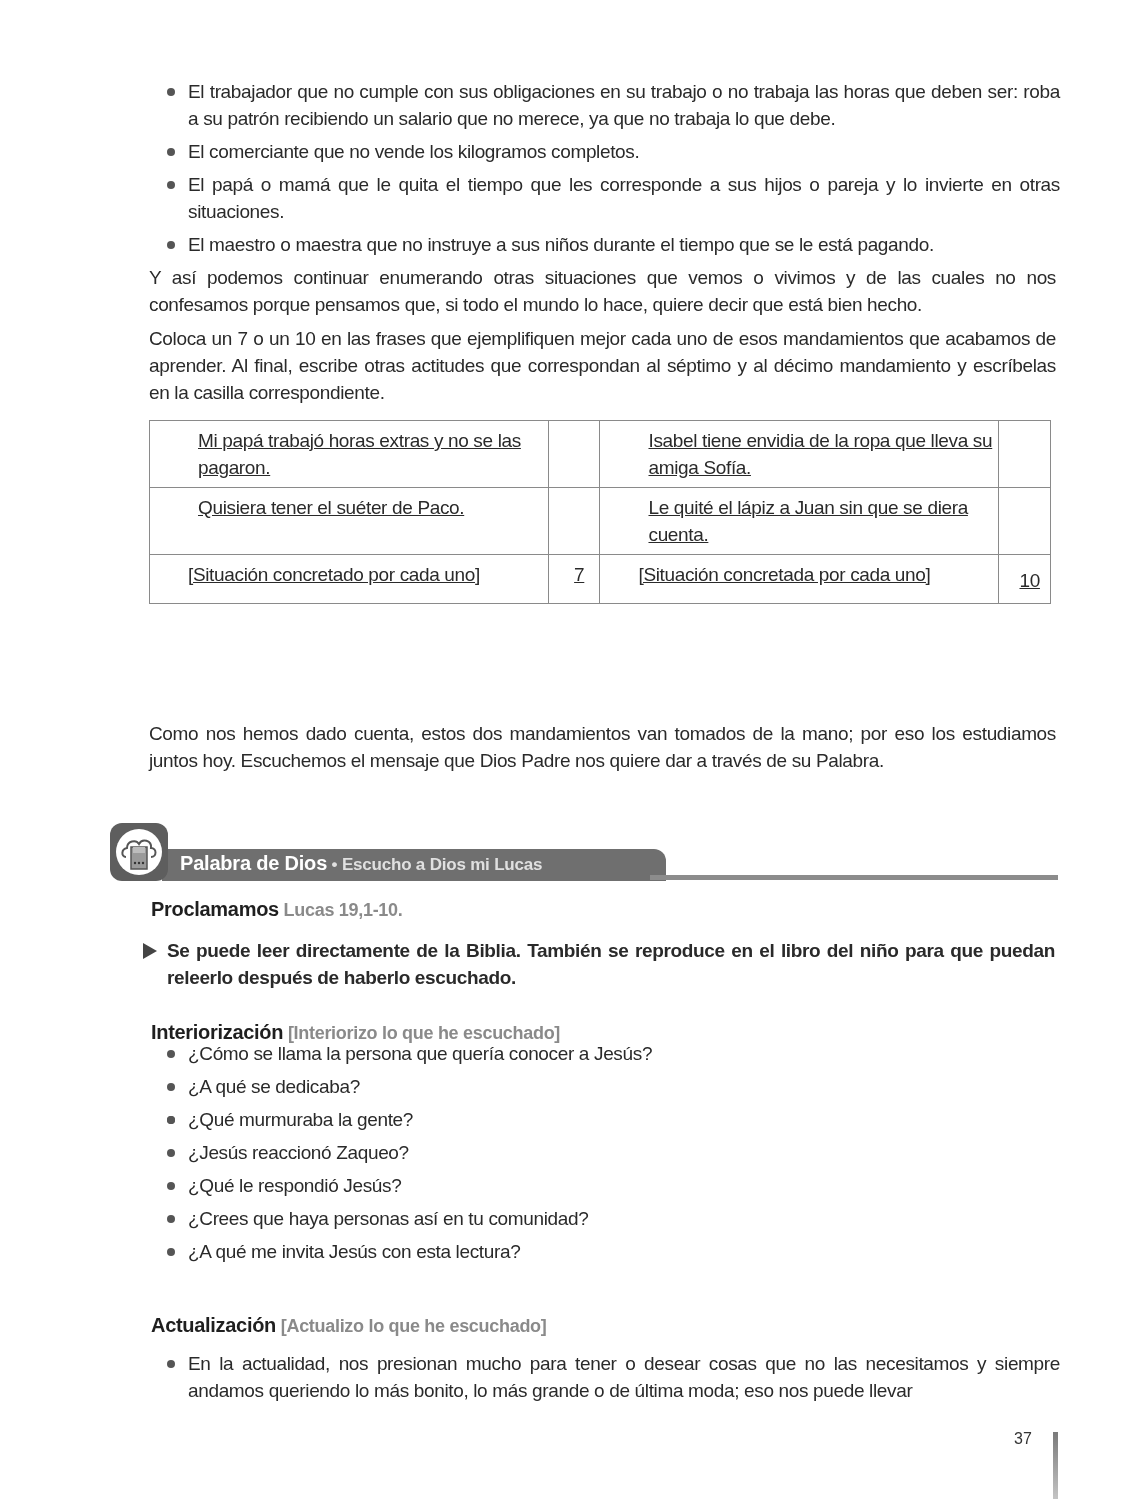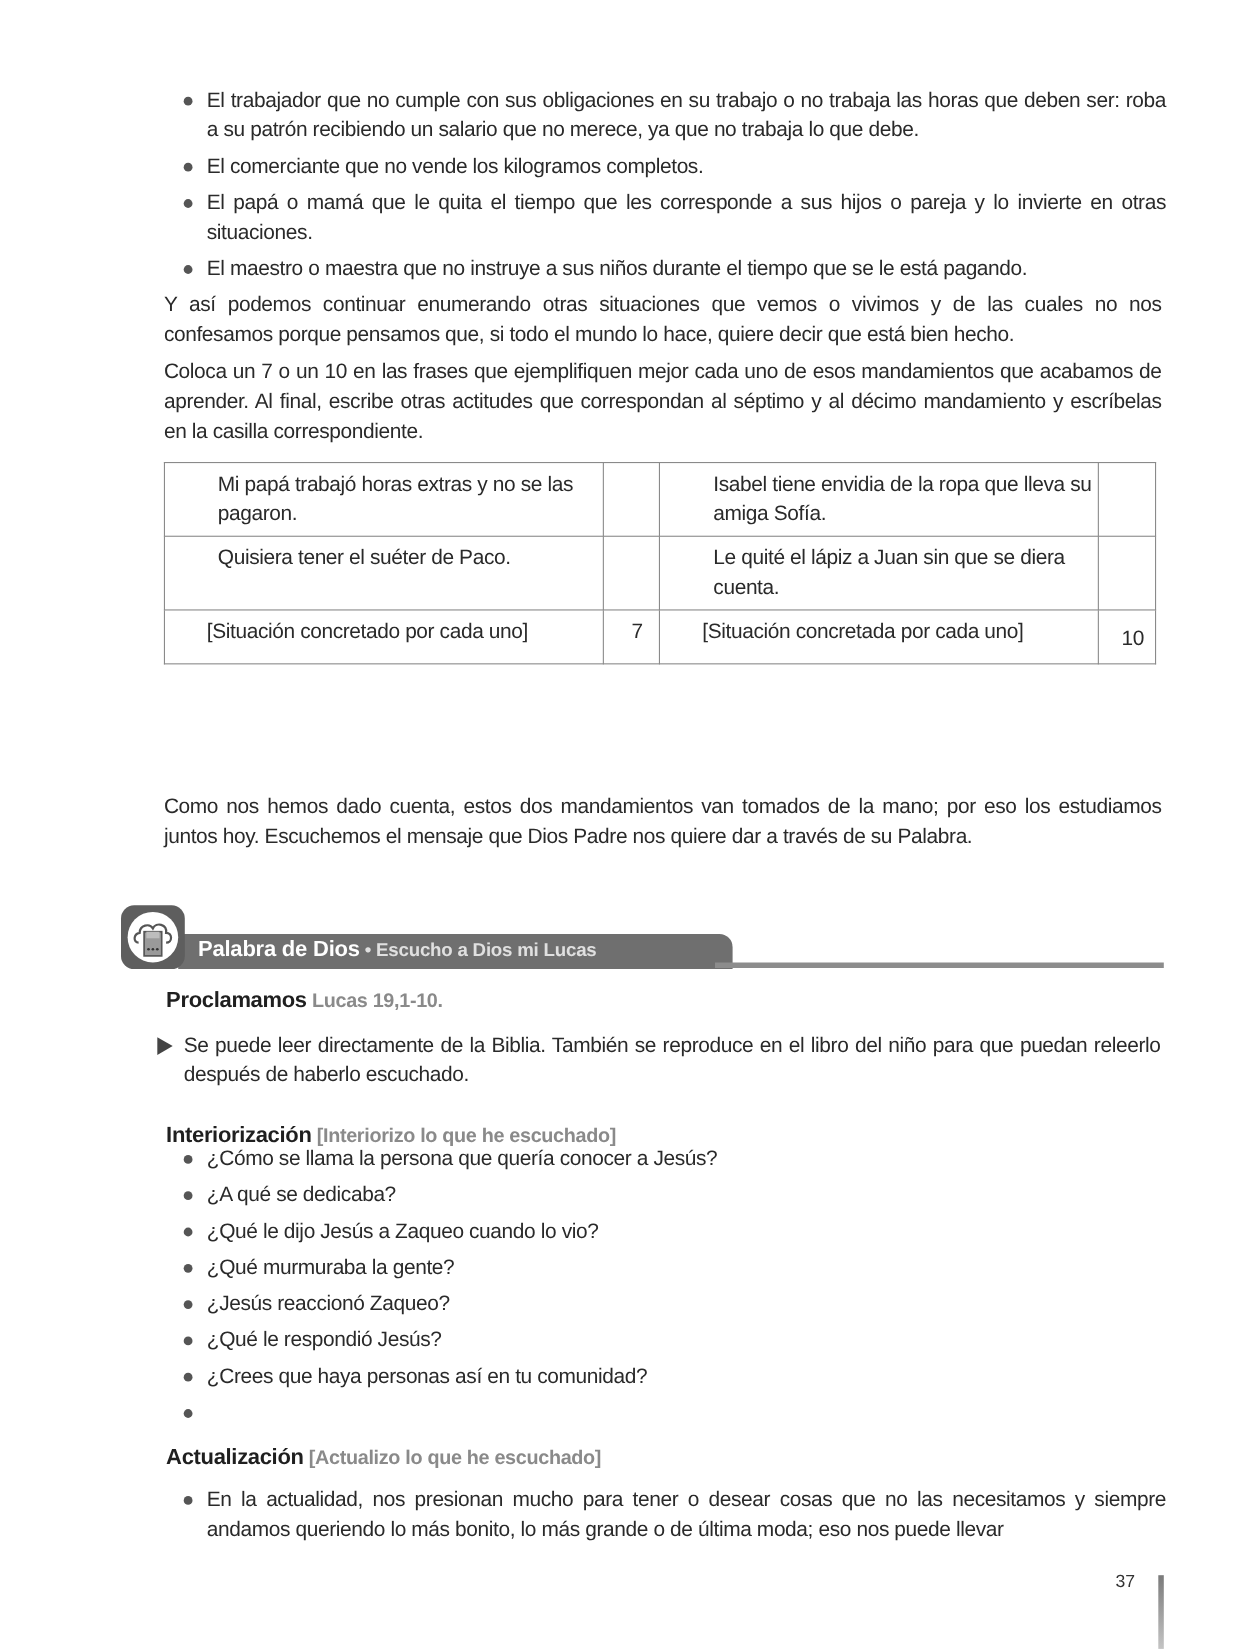--- a/index.html
+++ b/index.html
@@ -13,21 +13,21 @@
   .bullets li { position: relative; padding-left: 28px; margin-bottom: 6px; text-align: justify; }
   .bullets li .dot {
     position: absolute; left: 7px; top: 10px; width: 8px; height: 8px;
     border-radius: 50%; background: #555;
   }
   .para { position: absolute; left: 149px; width: 907px; text-align: justify; margin: 0; }
   table.act {
     position: absolute; left: 149px; top: 420px; width: 902px;
     border-collapse: collapse; font-size: 19px; line-height: 27px; letter-spacing: -0.35px;
   }
-  table.act td { border: 1.5px solid #8a8a8a; vertical-align: top; padding: 6px 0 6px 10px; }
+  table.act td { border: 1.5px solid #8a8a8a; vertical-align: top; padding: 6px 0 6px 10px; text-decoration: underline; }
   table.act td.desc { width: 330px; padding-left: 48px; }
   table.act td.box { width: 38px; text-align: center; }
   table.act tr.r0 td { height: 53px; }
   table.act tr.r1 td { height: 53px; }
   table.act tr.r2 td { height: 80px; }
   table.act tr.r3 td { height: 30px; padding-left: 10px; }
   table.act tr.r3 td.desc { padding-left: 38px; }
   table.act tr.r3 td.box.last { padding-top: 12px; }
 
   .section-header { position: absolute; left: 110px; top: 823px; width: 948px; height: 60px; }
@@ -41,21 +41,21 @@
   }
   .sh-line { position: absolute; left: 540px; top: 52px; width: 408px; height: 5px; background: #8c8c8c; }
   .sh-title {
     position: absolute; left: 70px; top: 29px; font-size: 20px; font-weight: bold; color: #ffffff;
     white-space: nowrap; letter-spacing: -0.2px;
   }
   .sh-title .sub { font-weight: bold; font-size: 17px; color: #e0e0e0; }
 
   .heading { position: absolute; left: 151px; font-size: 20px; font-weight: bold; color: #1f1f1f; letter-spacing: -0.3px; text-align: center; }
   .heading .sub { font-weight: bold; color: #8a8a8a; font-size: 18px; }
-  .arrow-note { position: absolute; left: 143px; top: 937px; width: 912px; font-size: 19px; line-height: 27px; font-weight: normal; color: #2a2a2a; letter-spacing: -0.35px; }
+  .arrow-note { position: absolute; left: 143px; top: 937px; width: 912px; font-size: 19px; line-height: 27px; font-weight: bold; color: #2a2a2a; letter-spacing: -0.35px; }
   .arrow-note .tri {
     position: absolute; left: 0; top: 6px; width: 0; height: 0;
     border-top: 8px solid transparent; border-bottom: 8px solid transparent; border-left: 14px solid #444;
   }
   .arrow-note .body { padding-left: 24px; text-align: justify; }
 
   .page-number { position: absolute; left: 1014px; top: 1430px; font-size: 16px; color: #333; }
   .page-bar {
     position: absolute; left: 1053px; top: 1432px; width: 5px; height: 67px;
     background: linear-gradient(#7a7a7a, #c4c4c4);
@@ -129,26 +129,26 @@
     <div class="body">Se puede leer directamente de la Biblia. También se reproduce en el libro del niño para que puedan releerlo después de haberlo escuchado.</div>
   </div>
 
   <div class="heading" style="top:1005px;margin-top:16px;">
     <span>Interiorización</span><span class="sub"> [Interiorizo lo que he escuchado]</span>
   </div>
 
   <ul class="bullets txt" style="top:1040px;">
     <li><span class="dot"></span><span>¿Cómo se llama la persona que quería conocer a Jesús?</span></li>
     <li><span class="dot"></span><span>¿A qué se dedicaba?</span></li>
-    <li><span class="dot"></span><span>¿Qué le dijo Jesús a Zaqueo cuando lo vio?</span></li>
+    <li><span class="dot"></span></li>
     <li><span class="dot"></span><span>¿Qué murmuraba la gente?</span></li>
     <li><span class="dot"></span><span>¿Jesús reaccionó Zaqueo?</span></li>
     <li><span class="dot"></span><span>¿Qué le respondió Jesús?</span></li>
     <li><span class="dot"></span><span>¿Crees que haya personas así en tu comunidad?</span></li>
-    <li><span class="dot"></span></li>
+    <li><span class="dot"></span><span>¿A qué me invita Jesús con esta lectura?</span></li>
   </ul>
 
   <div class="heading" style="top:1314px;">
     <span>Actualización</span><span class="sub"> [Actualizo lo que he escuchado]</span>
   </div>
 
   <ul class="bullets txt" style="top:1350px;">
     <li><span class="dot"></span><span>En la actualidad, nos presionan mucho para tener o desear cosas que no las necesitamos y siempre andamos queriendo lo más bonito, lo más grande o de última moda; eso nos puede llevar</span></li>
   </ul>
 

